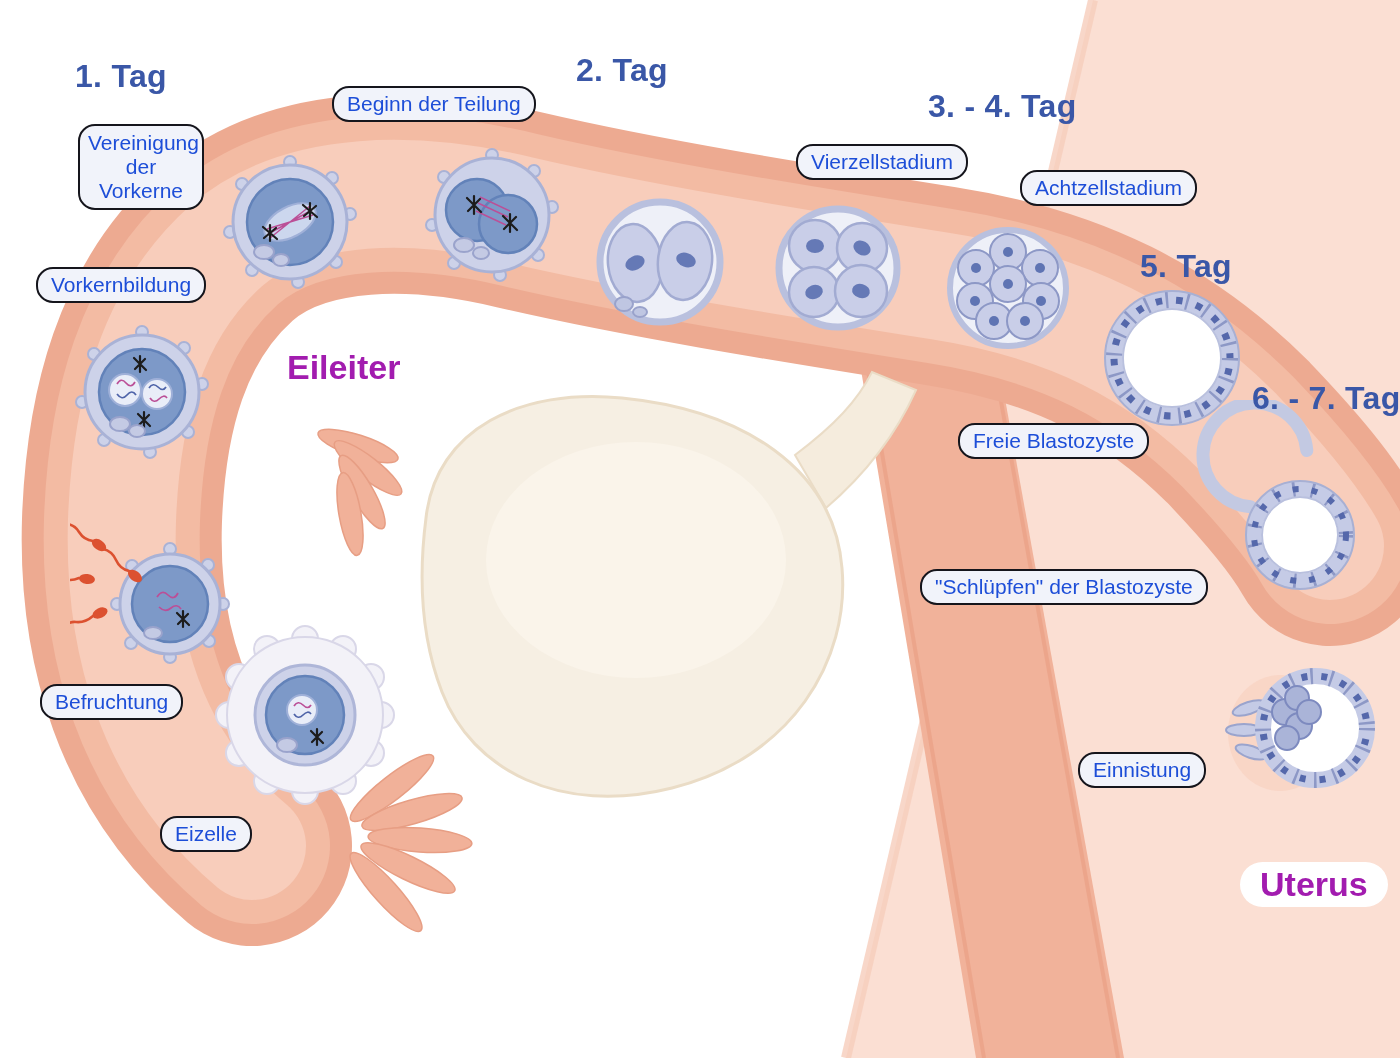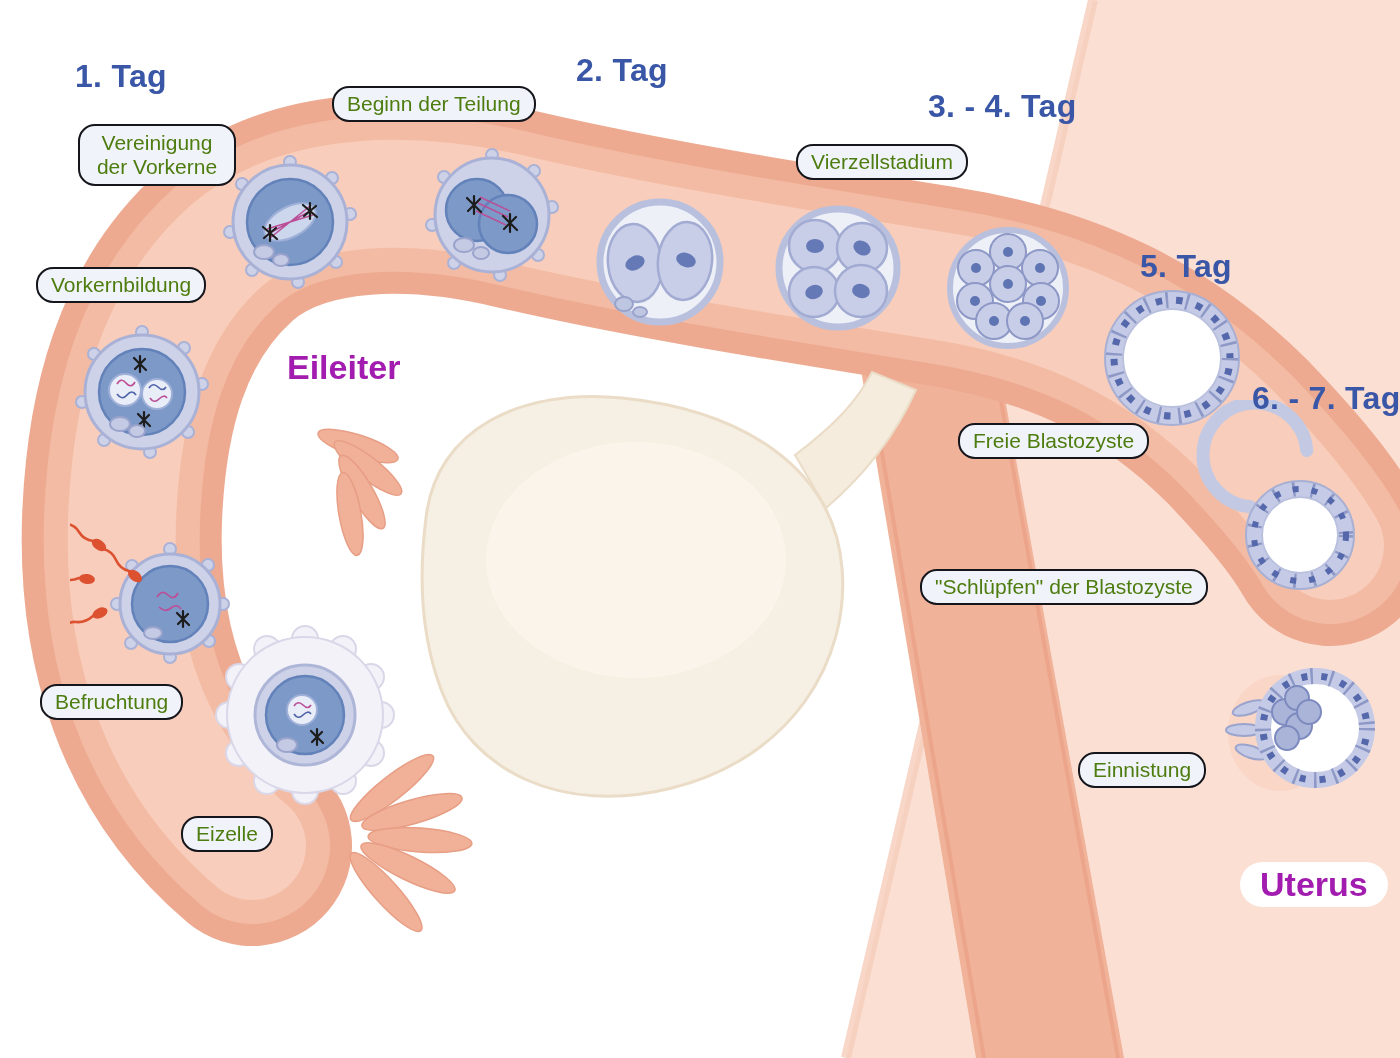--- a/index.html
+++ b/index.html
@@ -3,24 +3,24 @@
 <meta charset="utf-8">
 <style>
   * { margin:0; padding:0; box-sizing:border-box; }
   html,body { width:1400px; height:1058px; background:#ffffff; font-family:"Liberation Sans", sans-serif; }
   .canvas { position:relative; width:1400px; height:1058px; background:#ffffff; overflow:hidden; }
   .anatomy-svg { position:absolute; left:0; top:0; }
   .cell { position:absolute; }
   .day-heading { position:absolute; color:#3a57a7; font-weight:bold; font-size:32px; letter-spacing:0.3px; white-space:nowrap; }
   .pill {
     position:absolute; background:#f1f3fa; border:2.5px solid #15151c; border-radius:17px;
-    padding:4px 13px; font-size:21px; color:#4d7c0f; white-space:nowrap; text-align:center;
+    padding:4px 13px; font-size:21px; color:#1d4ed8; white-space:nowrap; text-align:center;
     line-height:1.15;
   }
-  .pill.two-line { white-space:normal; width:158px; padding:5px 8px; }
+  .pill.two-line { white-space:normal; width:126px; padding:5px 8px; }
   .anat-label { position:absolute; color:#a21caf; font-weight:bold; font-size:34px; white-space:nowrap; }
   .anat-label.boxed { background:#ffffff; border-radius:24px; padding:3px 20px; }
 </style>
 </head>
 <body>
 
 <div class="canvas">
 
   <svg class="anatomy-svg" width="1400" height="1058" viewBox="0 0 1400 1058">
 
@@ -278,23 +278,24 @@
 
   <div class="day-heading" style="left:75px;top:58px">1. Tag</div>
   <div class="day-heading" style="left:576px;top:52px">2. Tag</div>
   <div class="day-heading" style="left:928px;top:88px">3. - 4. Tag</div>
   <div class="day-heading" style="left:1140px;top:248px">5. Tag</div>
   <div class="day-heading" style="left:1252px;top:380px">6. - 7. Tag</div>
 
   <div class="pill two-line" style="left:78px;top:124px">Vereinigung der Vorkerne</div>
   <div class="pill" style="left:332px;top:86px">Beginn der Teilung</div>
   <div class="pill" style="left:796px;top:144px">Vierzellstadium</div>
+  <div class="pill" style="left:1020px;top:170px">Achtzellstadium</div>
   <div class="pill" style="left:36px;top:267px">Vorkernbildung</div>
   <div class="pill" style="left:958px;top:423px">Freie Blastozyste</div>
   <div class="pill" style="left:920px;top:569px">"Schlüpfen" der Blastozyste</div>
   <div class="pill" style="left:40px;top:684px">Befruchtung</div>
-  <div class="pill" style="left:181px;top:816px">Eizelle</div>
+  <div class="pill" style="left:160px;top:816px">Eizelle</div>
   <div class="pill" style="left:1078px;top:752px">Einnistung</div>
 
   <div class="anat-label" style="left:287px;top:348px">Eileiter</div>
   <div class="anat-label boxed" style="left:1240px;top:862px">Uterus</div>
 
 </div>
 
 </body></html>

